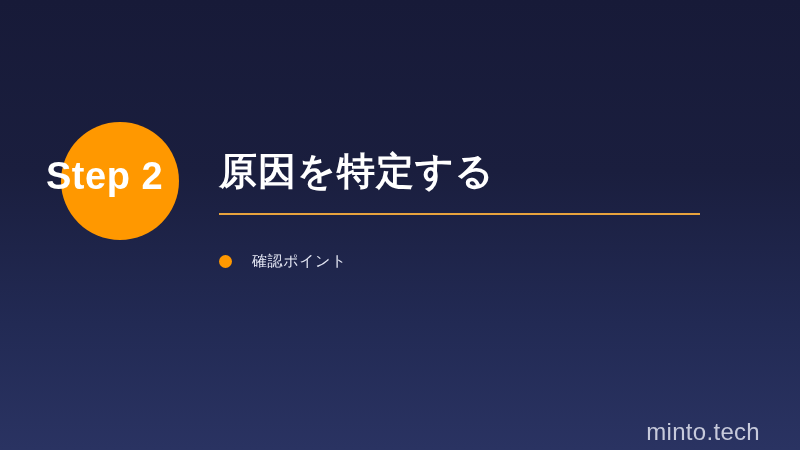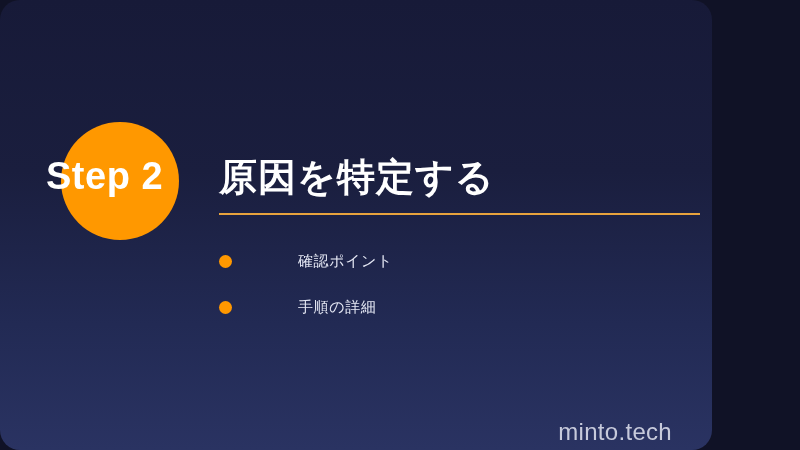--- a/index.html
+++ b/index.html
@@ -7,25 +7,24 @@
     margin: 0;
     padding: 0;
     background: #101226;
   }
   body {
     font-family: "Liberation Sans", "DejaVu Sans", sans-serif;
   }
 
   .slide {
     position: relative;
-    width: 712px;
+    width: 800px;
     height: 450px;
     overflow: hidden;
     background: linear-gradient(180deg, #171a38 0%, #1a1e3e 38%, #222a54 72%, #2a3362 100%);
-    border-radius: 20px;
   }
 
   
   .step-badge {
     position: absolute;
     left: 61px;
     top: 122px;
     width: 118px;
     height: 118px;
     border-radius: 50%;
@@ -43,21 +42,21 @@
     font-weight: bold;
     color: #ffffff;
     letter-spacing: 0.5px;
     white-space: nowrap;
   }
 
   
   .title {
     position: absolute;
     left: 219px;
-    top: 154px;
+    top: 148px;
     font-size: 38px;
     font-weight: bold;
     color: #ffffff;
     letter-spacing: 1px;
     white-space: nowrap;
     line-height: 46px;
   }
 
   .divider {
     position: absolute;
@@ -76,21 +75,20 @@
     margin: 0;
     padding: 0;
     list-style: none;
   }
 
   .bullet-item {
     position: relative;
     height: 46px;
     display: flex;
     align-items: center;
-    gap: 46px;
   }
 
   .bullet-dot {
     width: 13px;
     height: 13px;
     border-radius: 50%;
     background: #ff9800;
     flex: 0 0 auto;
   }
 
@@ -123,21 +121,17 @@
 
   <div class="title">原因を特定する</div>
 
   <div class="divider"></div>
 
   <ul class="bullets">
     <li class="bullet-item">
       <span class="bullet-dot"></span>
       <span class="bullet-text">確認ポイント</span>
     </li>
-    <li class="bullet-item">
-      <span class="bullet-dot"></span>
-      <span class="bullet-text">手順の詳細</span>
-    </li>
   </ul>
 
   <div class="footer-brand">minto.tech</div>
 
 </div>
 
 </body></html>

